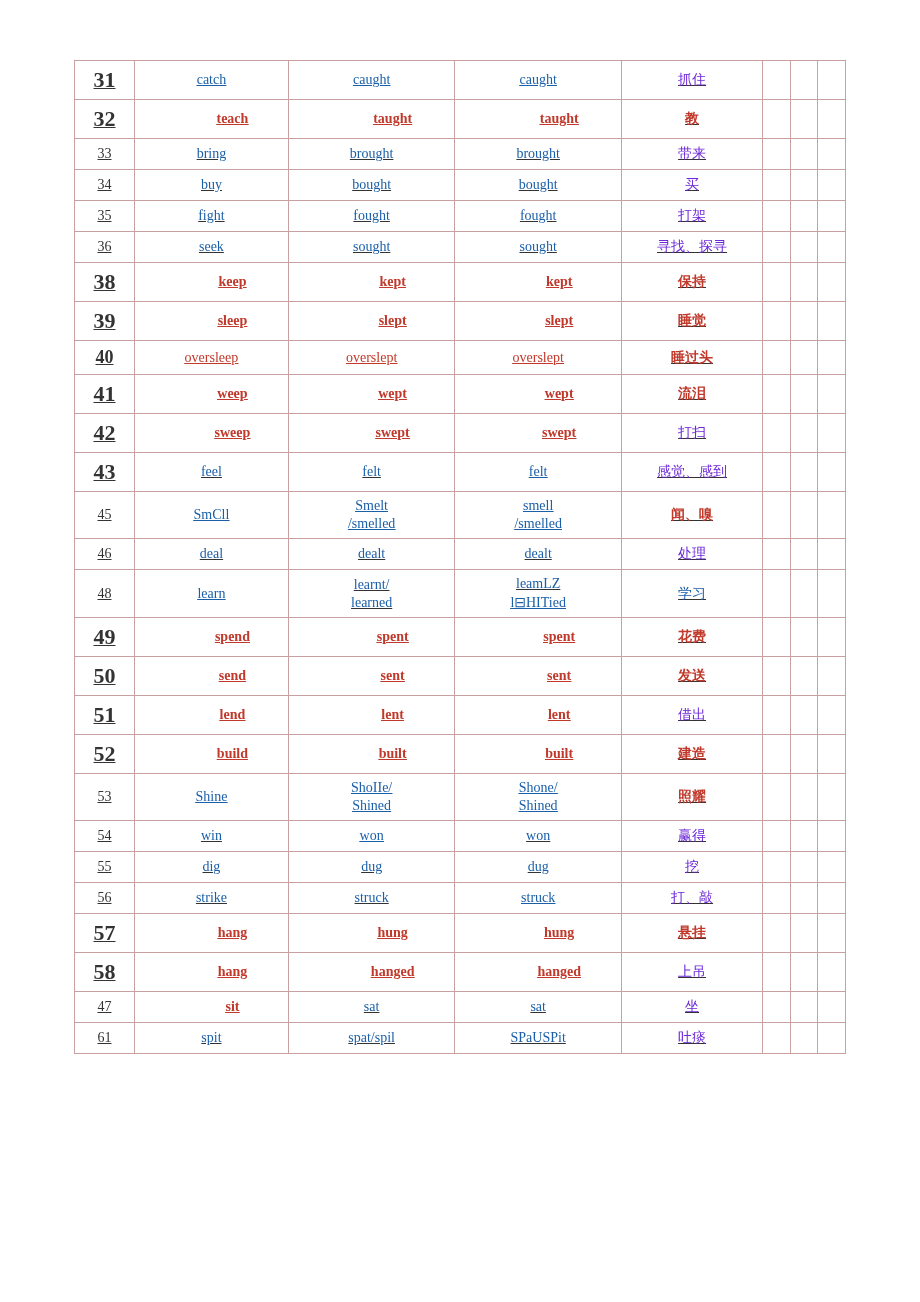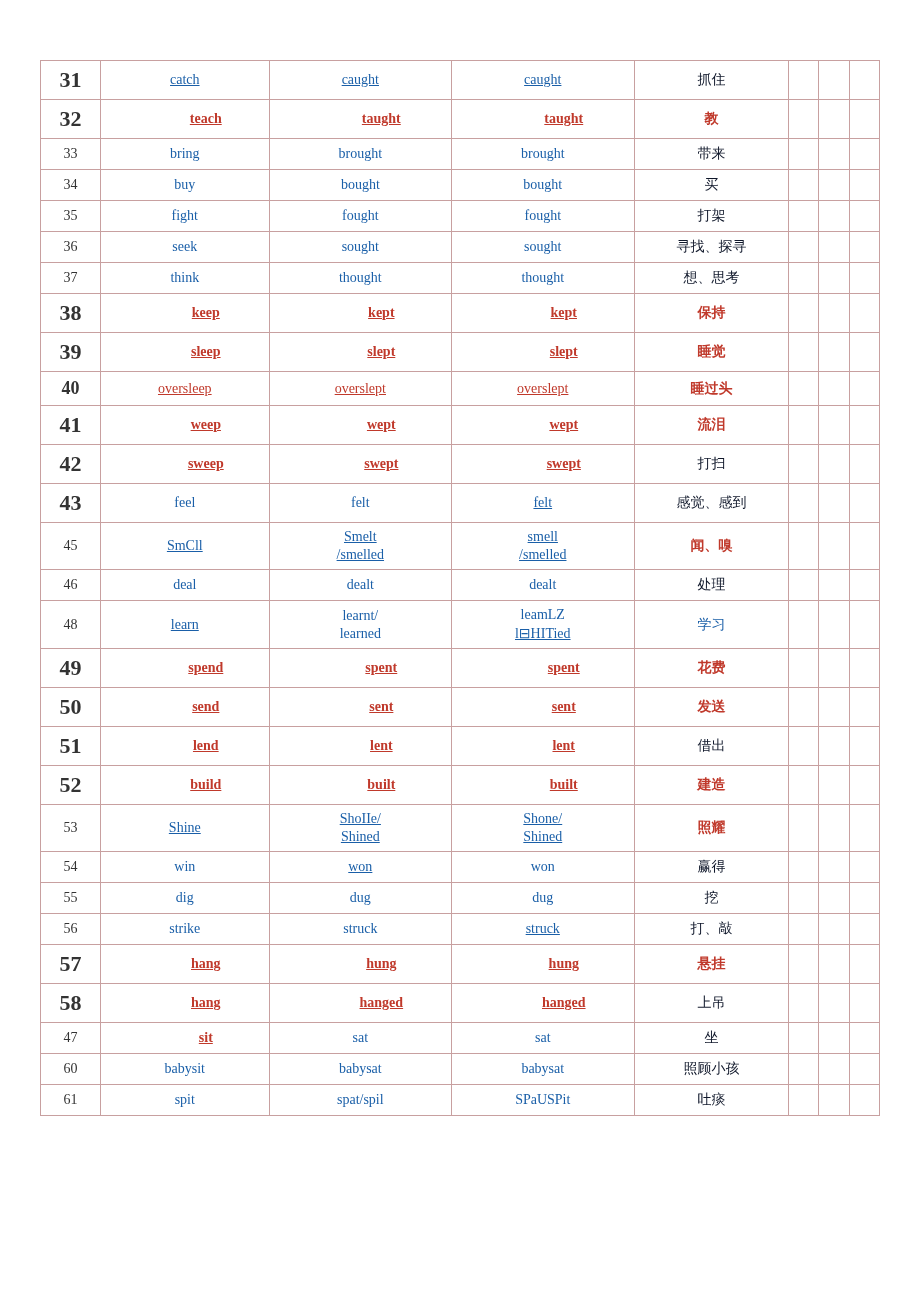--- a/index.html
+++ b/index.html
@@ -5,22 +5,23 @@
     * { box-sizing: border-box; margin: 0; padding: 0; }
     body {
       background: #fff;
       font-family: serif;
       font-size: 14px;
       color: #333;
       padding: 60px 40px;
     }
     table {
       border-collapse: collapse;
-      width: 840px;
+      width: 772px;
       margin: 0 auto;
+      text-decoration: underline;
     }
     th, td {
       border: 1px solid #c8a0a0;
       padding: 6px 8px;
       text-align: center;
       vertical-align: middle;
     }
     td:first-child {
       font-weight: normal;
       color: #333;
@@ -31,21 +32,21 @@
       font-weight: bold;
     }
     .num-medium {
       font-size: 18px;
       font-weight: bold;
     }
     .blue { color: #1a5fa8; text-align: right; }
     .blue-underline { color: #1a5fa8; text-decoration: underline; }
     .red-bold-underline { color: #c0392b; font-weight: bold; text-decoration: underline; margin-left: 42px; }
     .red-underline { color: #c0392b; text-decoration: underline; margin-top: 13px; }
-    .chinese { color: #0f172a; }
+    .chinese { color: #6d28d9; }
     .chinese-blue { color: #1a5fa8; }
     .chinese-red-bold { color: #c0392b; font-weight: bold; }
     td.col-empty { background: #fff; }
     .cell-content { display: flex; flex-direction: column; align-items: center; gap: 2px; }
   </style>
 </head>
 <body>
 
 <table>
   <tbody id="table-body">
@@ -103,30 +104,20 @@
         <td><span class="">36</span></td>
         <td><span class="blue">seek</span></td>
         <td><span class="blue">sought</span></td>
         <td><span class="blue">sought</span></td>
         <td><span class="chinese">寻找、探寻</span></td>
         <td class="col-empty"></td>
         <td class="col-empty"></td>
         <td class="col-empty"></td>
       </tr>
       <tr>
-        <td><span class="">37</span></td>
-        <td><span class="blue">think</span></td>
-        <td><span class="blue">thought</span></td>
-        <td><span class="blue">thought</span></td>
-        <td><span class="chinese">想、思考</span></td>
-        <td class="col-empty"></td>
-        <td class="col-empty"></td>
-        <td class="col-empty"></td>
-      </tr>
-      <tr>
         <td><span class="num-large">38</span></td>
         <td><span class="red-bold-underline">keep</span></td>
         <td><span class="red-bold-underline">kept</span></td>
         <td><span class="red-bold-underline">kept</span></td>
         <td><span class="chinese-red-bold">保持</span></td>
         <td class="col-empty"></td>
         <td class="col-empty"></td>
         <td class="col-empty"></td>
       </tr>
       <tr>
@@ -355,30 +346,20 @@
         <td><span class="">47</span></td>
         <td><span class="red-bold-underline">sit</span></td>
         <td><span class="blue">sat</span></td>
         <td><span class="blue">sat</span></td>
         <td><span class="chinese">坐</span></td>
         <td class="col-empty"></td>
         <td class="col-empty"></td>
         <td class="col-empty"></td>
       </tr>
       <tr>
-        <td><span class="">60</span></td>
-        <td><span class="blue">babysit</span></td>
-        <td><span class="blue">babysat</span></td>
-        <td><span class="blue">babysat</span></td>
-        <td><span class="chinese">照顾小孩</span></td>
-        <td class="col-empty"></td>
-        <td class="col-empty"></td>
-        <td class="col-empty"></td>
-      </tr>
-      <tr>
         <td><span class="">61</span></td>
         <td><span class="blue">spit</span></td>
         <td><span class="blue">spat/spil</span></td>
         <td><span class="blue">SPaUSPit</span></td>
         <td><span class="chinese">吐痰</span></td>
         <td class="col-empty"></td>
         <td class="col-empty"></td>
         <td class="col-empty"></td>
       </tr>
     </tbody>

